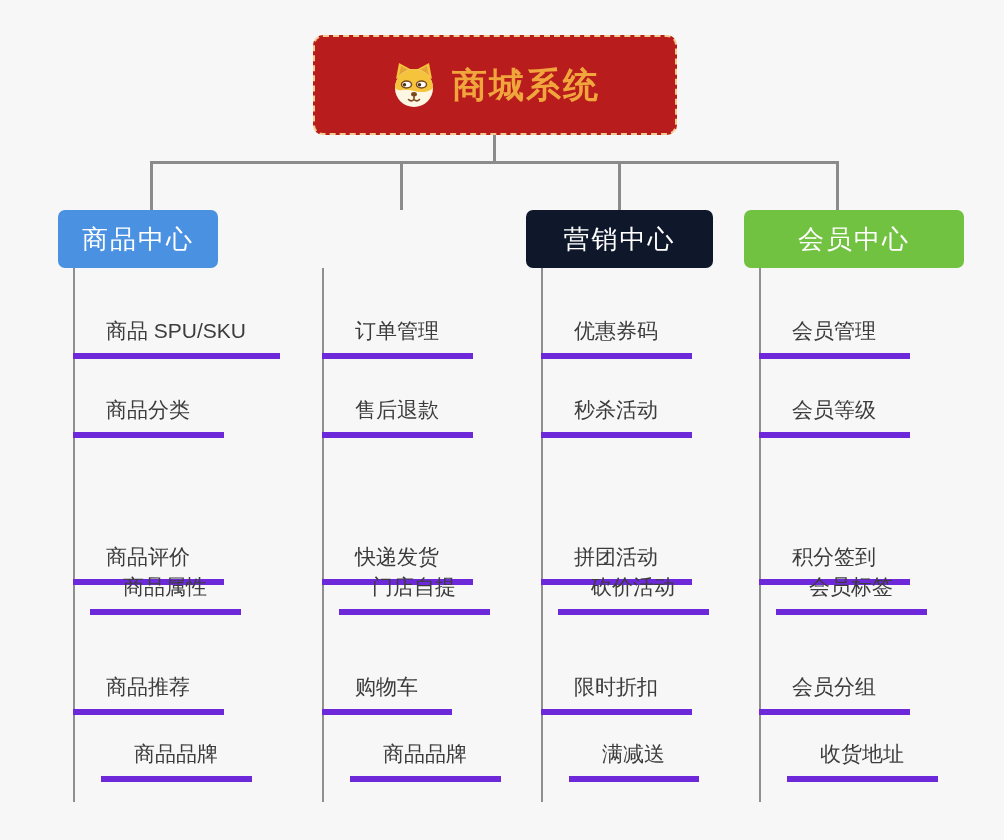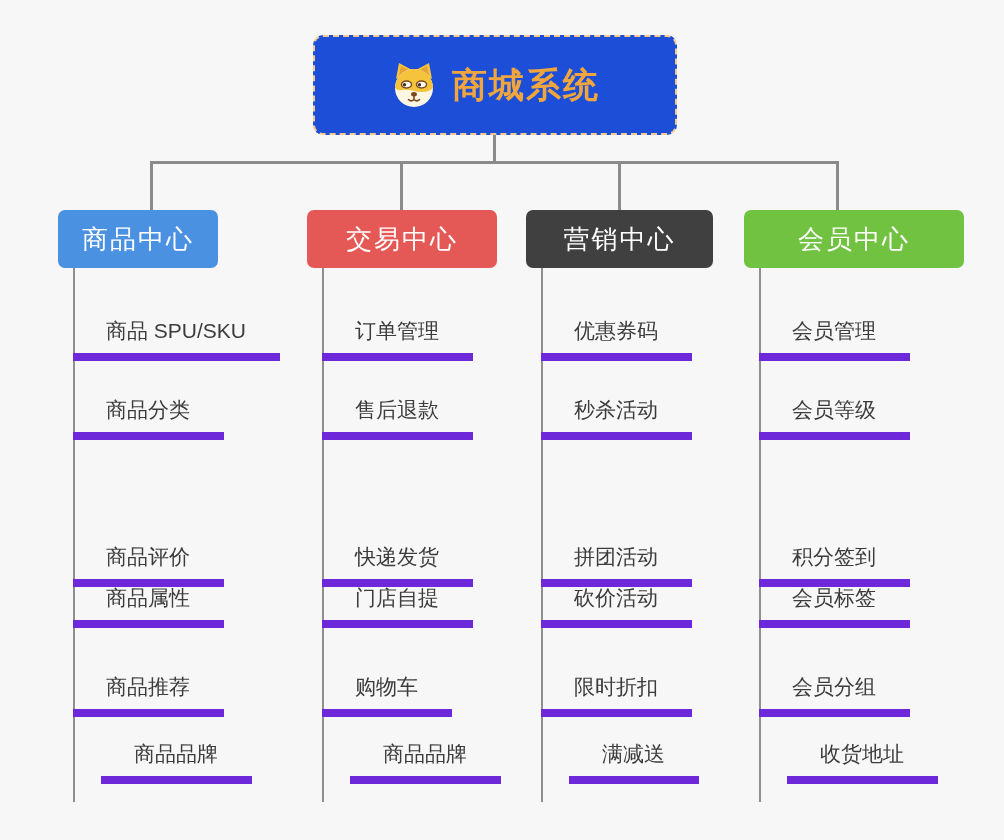--- a/index.html
+++ b/index.html
@@ -4,50 +4,50 @@
 <title>商城系统</title>
 <style>
   html,body{margin:0;padding:0;background:#f7f7f7;}
   .canvas{
     position:relative;width:1004px;height:840px;background:#f7f7f7;overflow:hidden;
     font-family:"Liberation Sans","DejaVu Sans",sans-serif;
   }
   
   .root-node{
     position:absolute;left:313px;top:35px;width:364px;height:100px;
-    background:#1d4ed8;border:2px dashed #f4ca8d;border-radius:10px;
+    background:#b91c1c;border:2px dashed #f4ca8d;border-radius:10px;
     box-sizing:border-box;display:flex;align-items:center;justify-content:center;gap:14px;
     cursor:pointer;
   }
   .root-title{color:#f0a63c;font-size:35px;font-weight:700;letter-spacing:2px;white-space:nowrap;}
   .dog{width:48px;height:48px;display:inline-block;}
   
   .line{position:absolute;background:#8b8b8b;}
   .line.v{width:3px;}
   .line.h{height:3px;}
   
   .branch-node{
     position:absolute;top:210px;height:58px;border-radius:7px;
     display:flex;align-items:center;justify-content:center;
     color:#ffffff;font-size:26px;letter-spacing:2px;white-space:nowrap;cursor:pointer;
   }
   .b0{left:58px;width:160px;background:#4b91e2;}
   .b1{left:307px;width:190px;background:#e45955;}
-  .b2{left:526px;width:187px;background:#404040;}
+  .b2{left:526px;width:187px;background:#0f172a;}
   .b3{left:744px;width:220px;background:#72c241;}
   
   .column{position:absolute;top:268px;width:0;}
   .c0{left:73px;} .c1{left:322px;} .c2{left:541px;} .c3{left:759px;}
   .vline{position:absolute;left:0;top:0;width:2px;height:534px;background:#8f8f8f;}
   .leaf{
     position:absolute;left:0;box-sizing:content-box;
     font-size:21px;line-height:26px;color:#3c3c3c;white-space:nowrap;
-    padding:0 34px 9px 33px;border-bottom:8px solid #6d28d9;cursor:pointer;
+    padding:0 34px 9px 33px;border-bottom:6px solid #6d28d9;cursor:pointer;
   }
-  .r0{top:50px;} .r1{top:129px;} .r2{top:228px;margin-top:48px;} .r3{top:317px;} .r4{top:406px;} .r5{top:473px;margin-left:28px;}
+  .r0{top:50px;} .r1{top:129px;} .r2{top:228px;margin-top:48px;} .r3{top:306px;margin-left:17px;} .r4{top:406px;} .r5{top:473px;margin-left:28px;}
 </style>
 </head>
 <body>
 
 <div class="canvas">
 
   <div class="root-node">
     <span class="dog">
       <svg viewBox="0 0 48 48" width="48" height="48" aria-hidden="true">
         <polygon points="9,2 22,9 6,18" fill="#f6c33c"></polygon>
@@ -68,21 +68,20 @@
   </div>
 
   <div class="line v" style="left:493px;top:135px;height:28px"></div>
   <div class="line h" style="left:150px;top:161px;width:689px"></div>
   <div class="line v" style="left:150px;top:161px;height:49px"></div>
   <div class="line v" style="left:400px;top:161px;height:49px"></div>
   <div class="line v" style="left:618px;top:161px;height:49px"></div>
   <div class="line v" style="left:836px;top:161px;height:49px"></div>
 
   <div class="branch-node b0">商品中心</div>
-  <div class="branch-node b1">交易中心</div>
   <div class="branch-node b2">营销中心</div>
   <div class="branch-node b3">会员中心</div>
 
   <div class="column c0">
     <div class="vline"></div>
     <div class="leaf r0">商品 SPU/SKU</div>
     <div class="leaf r1">商品分类</div>
     <div class="leaf r2">商品评价</div>
     <div class="leaf r3">商品属性</div>
     <div class="leaf r4">商品推荐</div>

